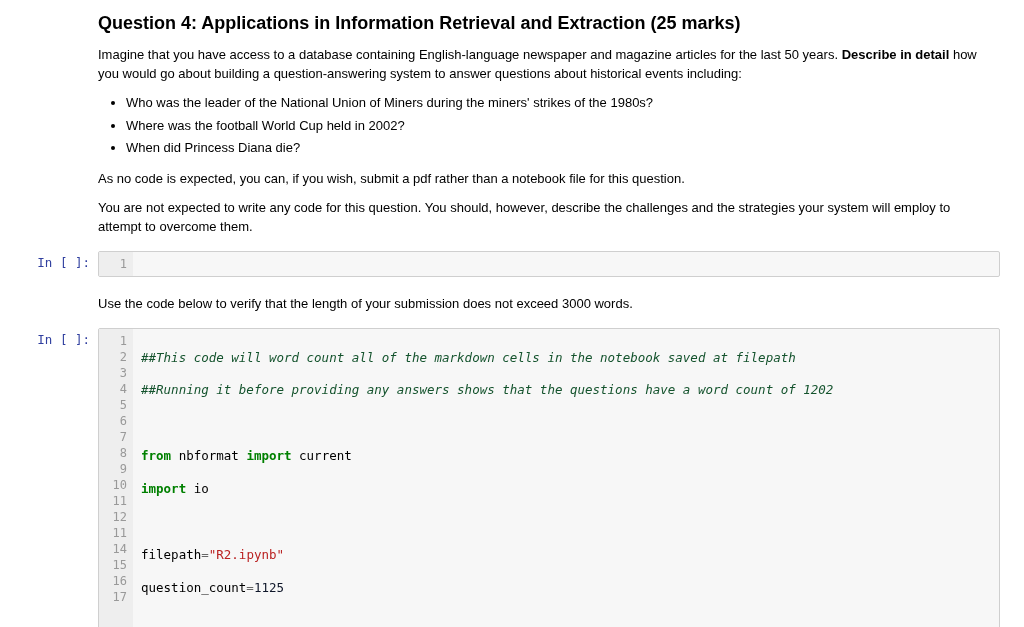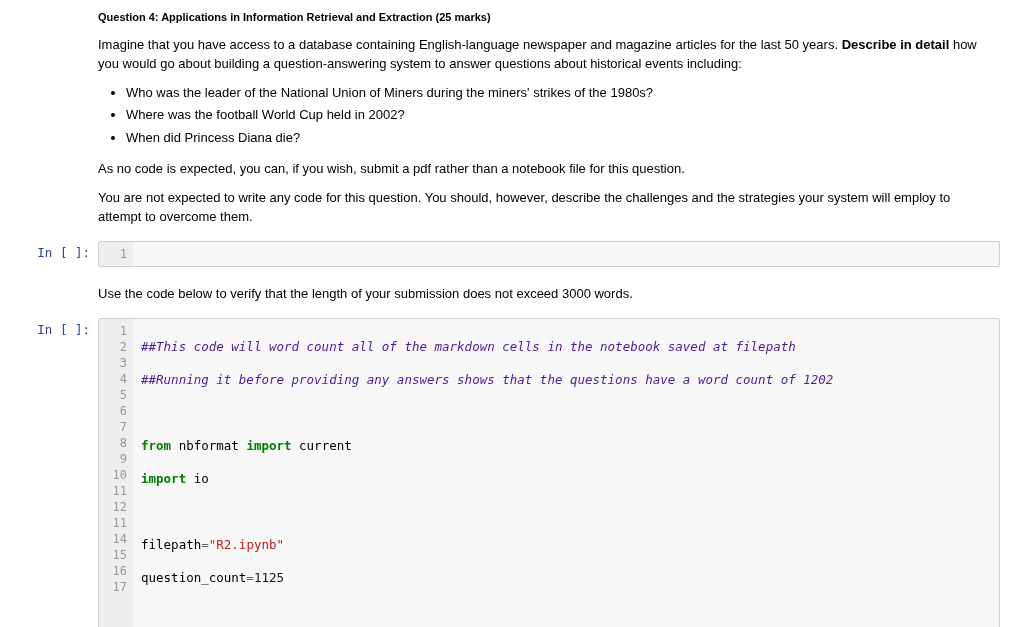--- a/index.html
+++ b/index.html
@@ -31,21 +31,21 @@
     flex: 1;
     padding-right: 14px;
   }
   .markdown-cell .prompt {
     color: transparent;
   }
   .markdown-cell .cell-body {
     line-height: 1.45;
   }
   .markdown-cell h3 {
-    font-size: 11px;
+    font-size: 18px;
     font-weight: bold;
     margin: 0 0 10px 0;
   }
   .markdown-cell p {
     margin: 0 12px 10px 0;
   }
   .markdown-cell ul {
     margin: 0 0 12px 0;
     padding-left: 28px;
   }
@@ -80,21 +80,21 @@
     white-space: pre;
     flex: 1;
   }
   .code-lines div {
     height: 16px;
     line-height: 16px;
   }
   .kw { color: #008000; font-weight: bold; }
   .str { color: #BA2121; }
   .num { color: #0f172a; }
-  .cmt { color: #4c1d95; font-style: italic; }
+  .cmt { color: #14532d; font-style: italic; }
   .op { color: #666; }
   .empty-input {
     border: 1px solid #cfcfcf;
     border-radius: 2px;
     background: #f7f7f7;
     font-family: monospace;
     font-size: 12.5px;
     display: flex;
   }
   .empty-input .gutter {

